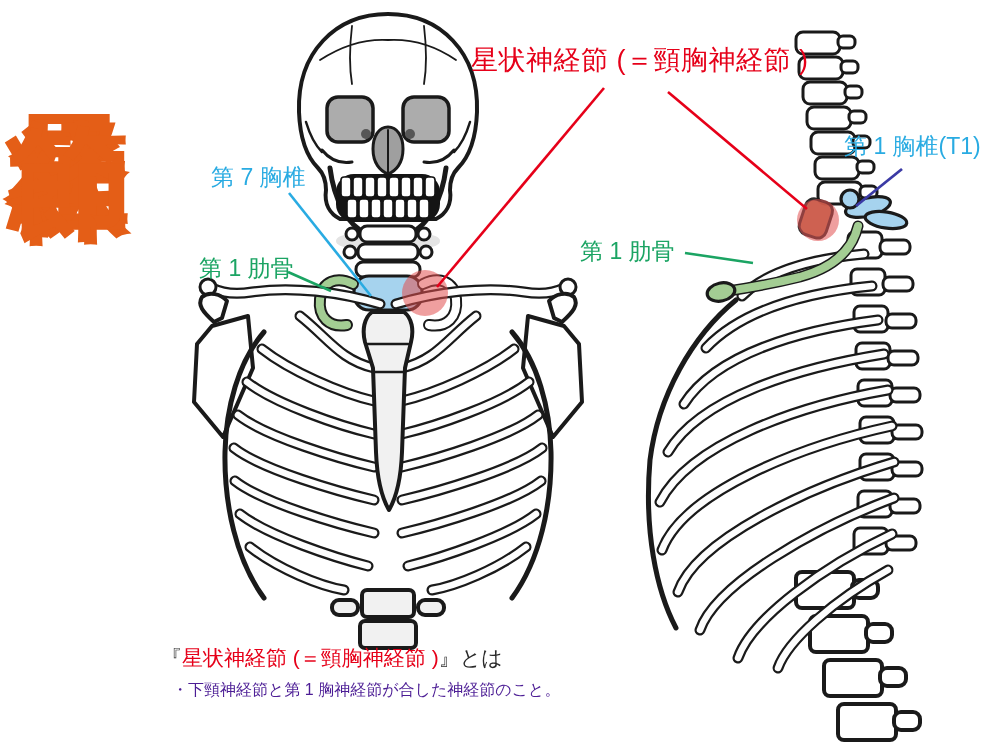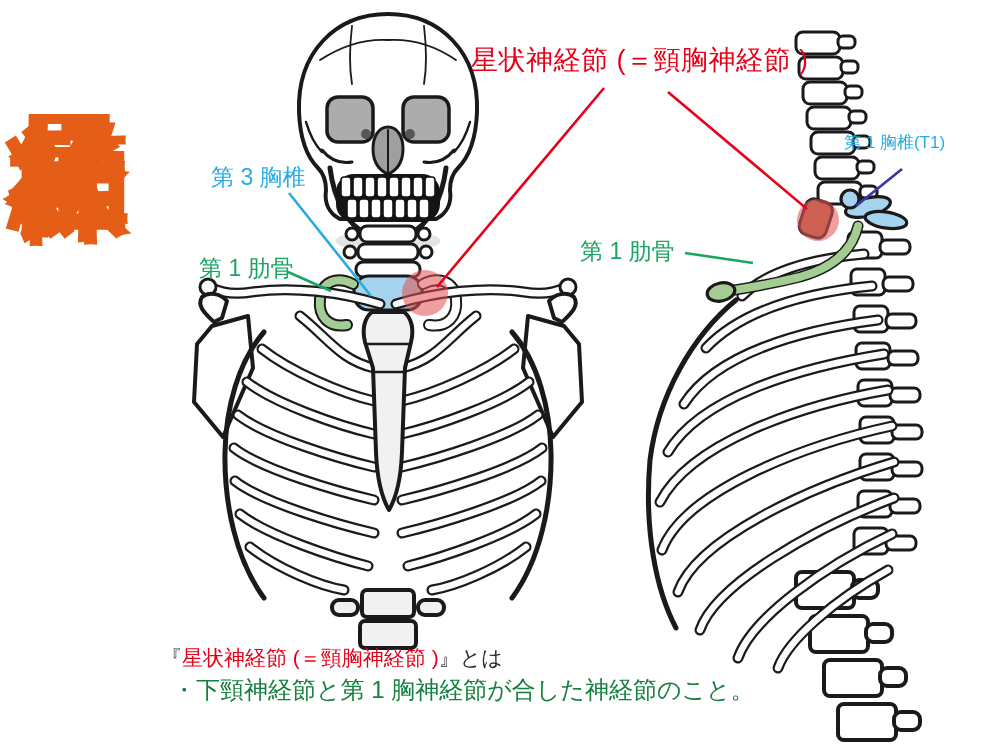--- a/index.html
+++ b/index.html
@@ -41,27 +41,27 @@
   .brownblob{fill:var(--hl-brown);stroke:var(--ink);stroke-width:3;opacity:.92;}
   .leader-red{stroke:var(--accent-red);stroke-width:2.6;}
   .leader-cyan{stroke:var(--accent-cyan);stroke-width:2.6;}
   .leader-green{stroke:var(--accent-green);stroke-width:2.6;}
   .leader-indigo{stroke:var(--accent-indigo);stroke-width:2.8;}
 
   .lbl{position:absolute;white-space:nowrap;font-weight:500;}
   .lbl-main{left:471px;top:42px;font-size:27px;color:var(--accent-red);letter-spacing:.5px;}
   .lbl-front-t1{left:211px;top:162px;font-size:23px;color:var(--accent-cyan);}
   .lbl-front-rib1{left:199px;top:253px;font-size:23px;color:var(--accent-green);}
-  .lbl-side-t1{left:844px;top:131px;font-size:17px;color:var(--accent-cyan);}
+  .lbl-side-t1{left:844px;top:131px;font-size:23px;color:var(--accent-cyan);}
   .lbl-side-rib1{left:580px;top:236px;font-size:23px;color:var(--accent-green);}
 
   .footnote{position:absolute;left:161px;top:641px;color:#1f1f1f;}
   .footnote .head{font-size:21px;line-height:33px;color:#2a2a2a;}
   .footnote .head .term{color:var(--accent-red);}
-  .footnote .bullet{font-size:24px;line-height:32px;padding-left:11px;color:#15803d;}
+  .footnote .bullet{font-size:16px;line-height:32px;padding-left:11px;color:#4c1d95;}
 </style>
 </head>
 <body>
 
 <div class="stage">
 
   <div class="vtitle">星状神経節</div>
 
   <svg class="artwork" viewBox="0 0 1000 751" xmlns="http://www.w3.org/2000/svg">
 
@@ -291,21 +291,21 @@
       <line class="leader-red" x1="604" y1="88" x2="437" y2="287"></line>
       <line class="leader-red" x1="668" y1="92" x2="807" y2="209"></line>
       <line class="leader-cyan" x1="289" y1="193" x2="371" y2="296"></line>
       <line class="leader-green" x1="288" y1="272" x2="331" y2="291"></line>
       <line class="leader-green" x1="685" y1="253" x2="753" y2="263"></line>
       <line class="leader-indigo" x1="902" y1="169" x2="856" y2="206"></line>
     </g>
   </svg>
 
   <div class="lbl lbl-main">星状神経節 (＝頸胸神経節 )</div>
-  <div class="lbl lbl-front-t1">第 3 胸椎</div>
+  <div class="lbl lbl-front-t1">第 7 胸椎</div>
   <div class="lbl lbl-front-rib1">第 1 肋骨</div>
   <div class="lbl lbl-side-t1">第 1 胸椎(T1)</div>
   <div class="lbl lbl-side-rib1">第 1 肋骨</div>
 
   <div class="footnote">
     <div class="head"><span>『</span><span class="term">星状神経節 (＝頸胸神経節 )</span><span>』とは</span></div>
     <div class="bullet">・下頸神経節と第 1 胸神経節が合した神経節のこと。</div>
   </div>
 
 </div>

